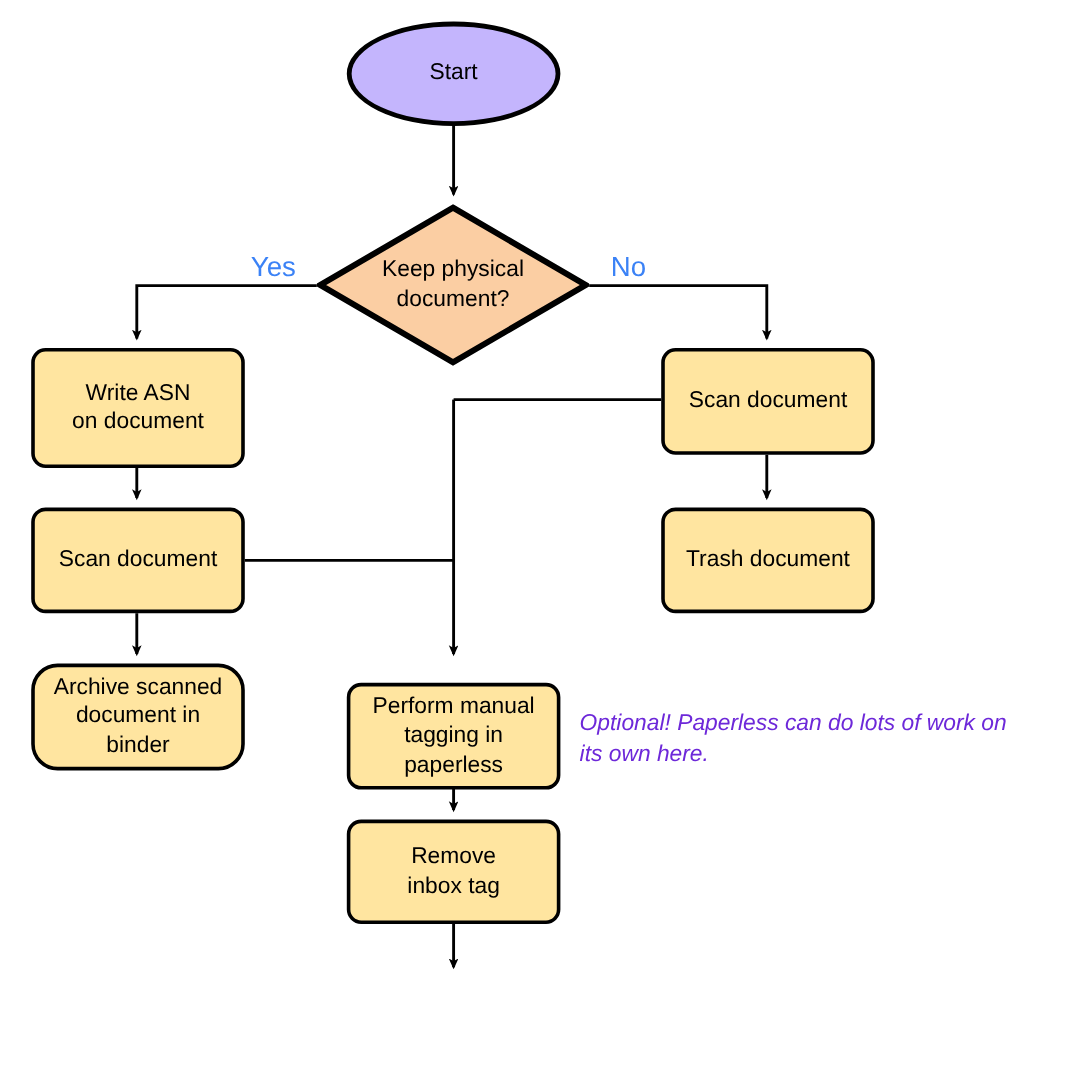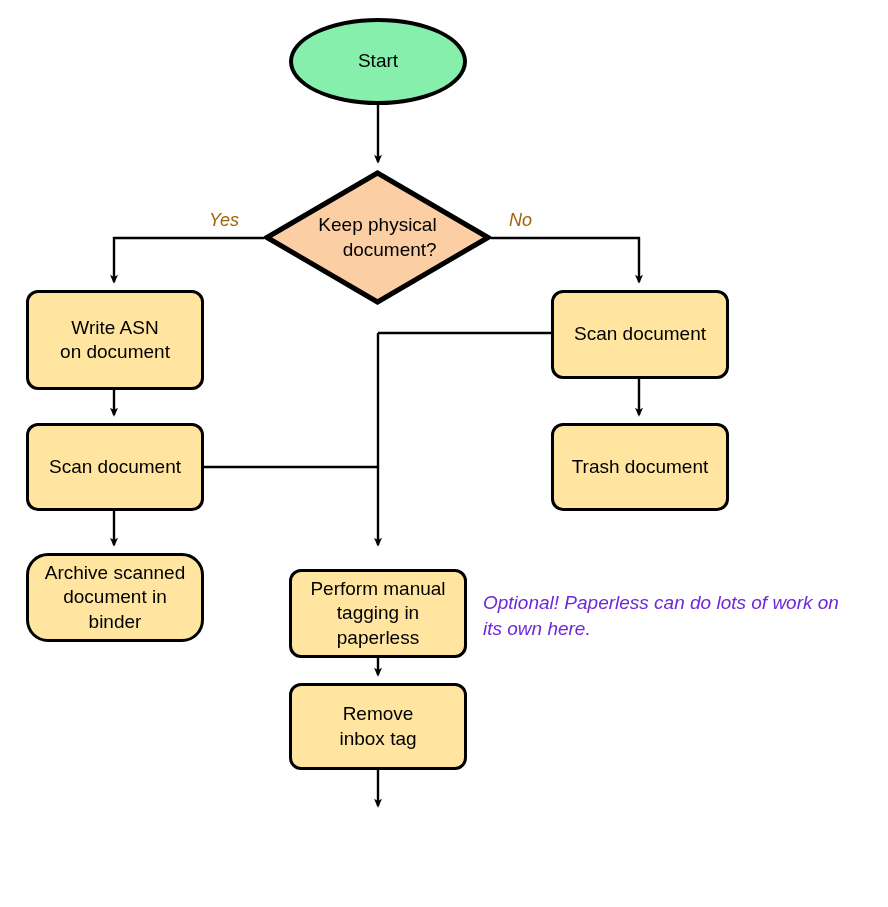--- a/index.html
+++ b/index.html
@@ -39,49 +39,47 @@
     line-height: 1.28;
     white-space: pre-line;
     z-index: 3;
   }
   .node-process {
     background: #ffe5a0;
     border: 3.2px solid #000000;
     border-radius: 12px;
   }
   .node-terminal {
-    background: #86efac;
+    background: #c4b5fd;
     border: 4px solid #000000;
     border-radius: 50%;
   }
   .node-decision {
     background: transparent;
     border: 0;
   }
   .decision-shape {
     position: absolute;
     left: 0;
     top: 0;
     width: 100%;
     height: 100%;
     z-index: 1;
   }
   .decision-label {
     position: relative;
     z-index: 2;
-    text-align: right;
   }
   .edge-label {
     position: absolute;
-    color: #a16207;
-    font-size: 18px;
+    color: #3b82f6;
+    font-size: 23px;
     line-height: 1;
     white-space: nowrap;
     z-index: 4;
-    font-style: italic;
   }
   .annotation {
     position: absolute;
     color: #6d28d9;
     font-size: 19px;
     line-height: 1.35;
     font-style: italic;
     white-space: pre-line;
     z-index: 4;
   }

